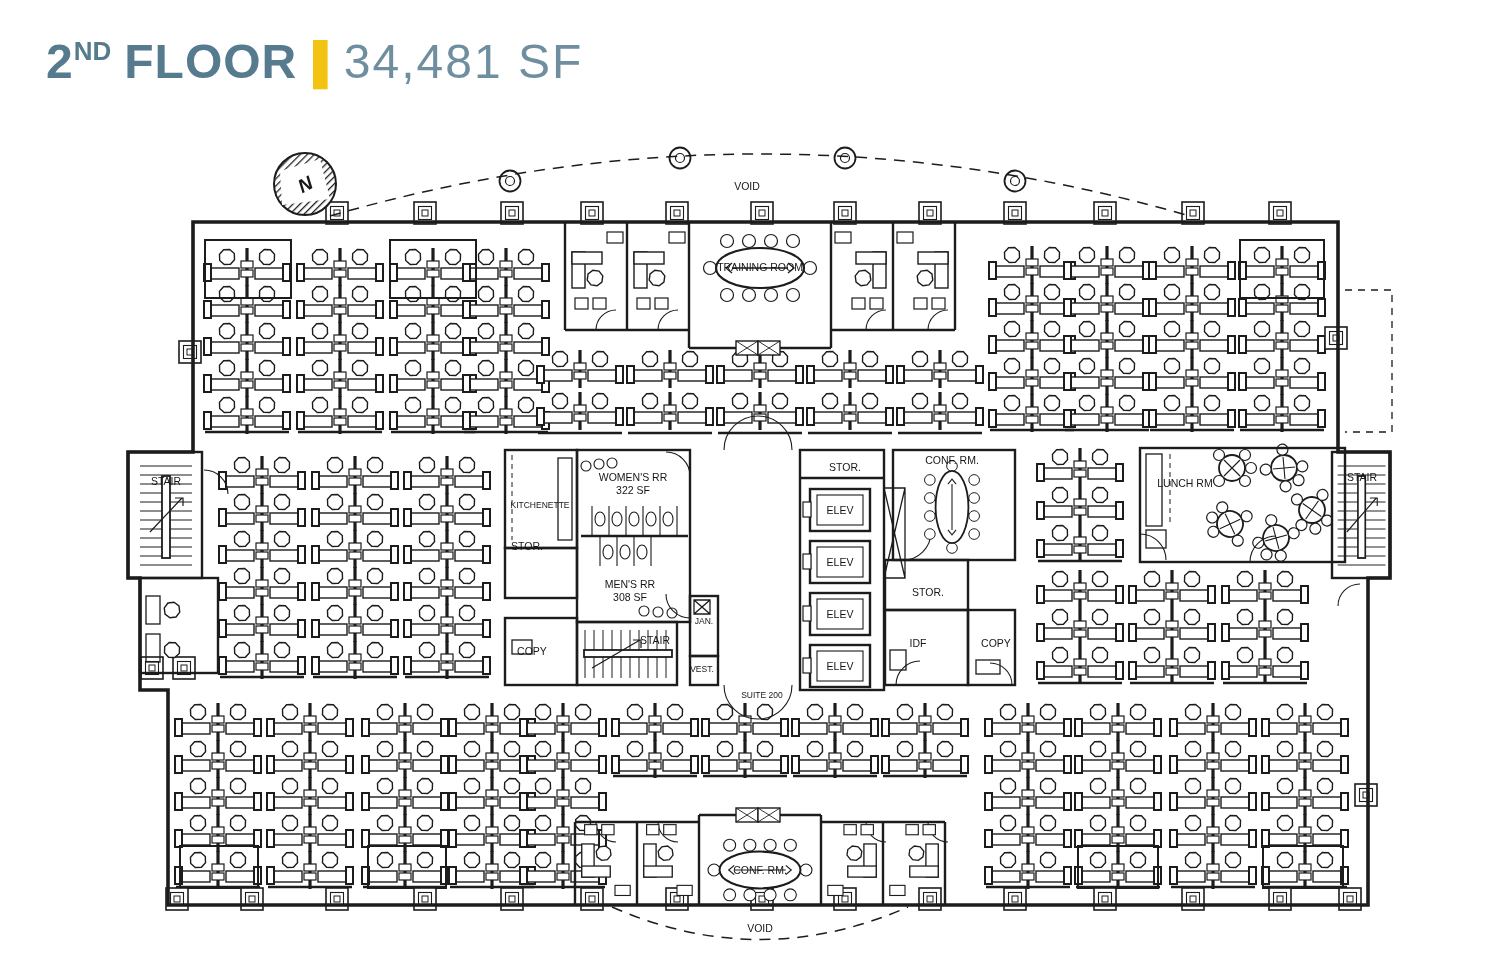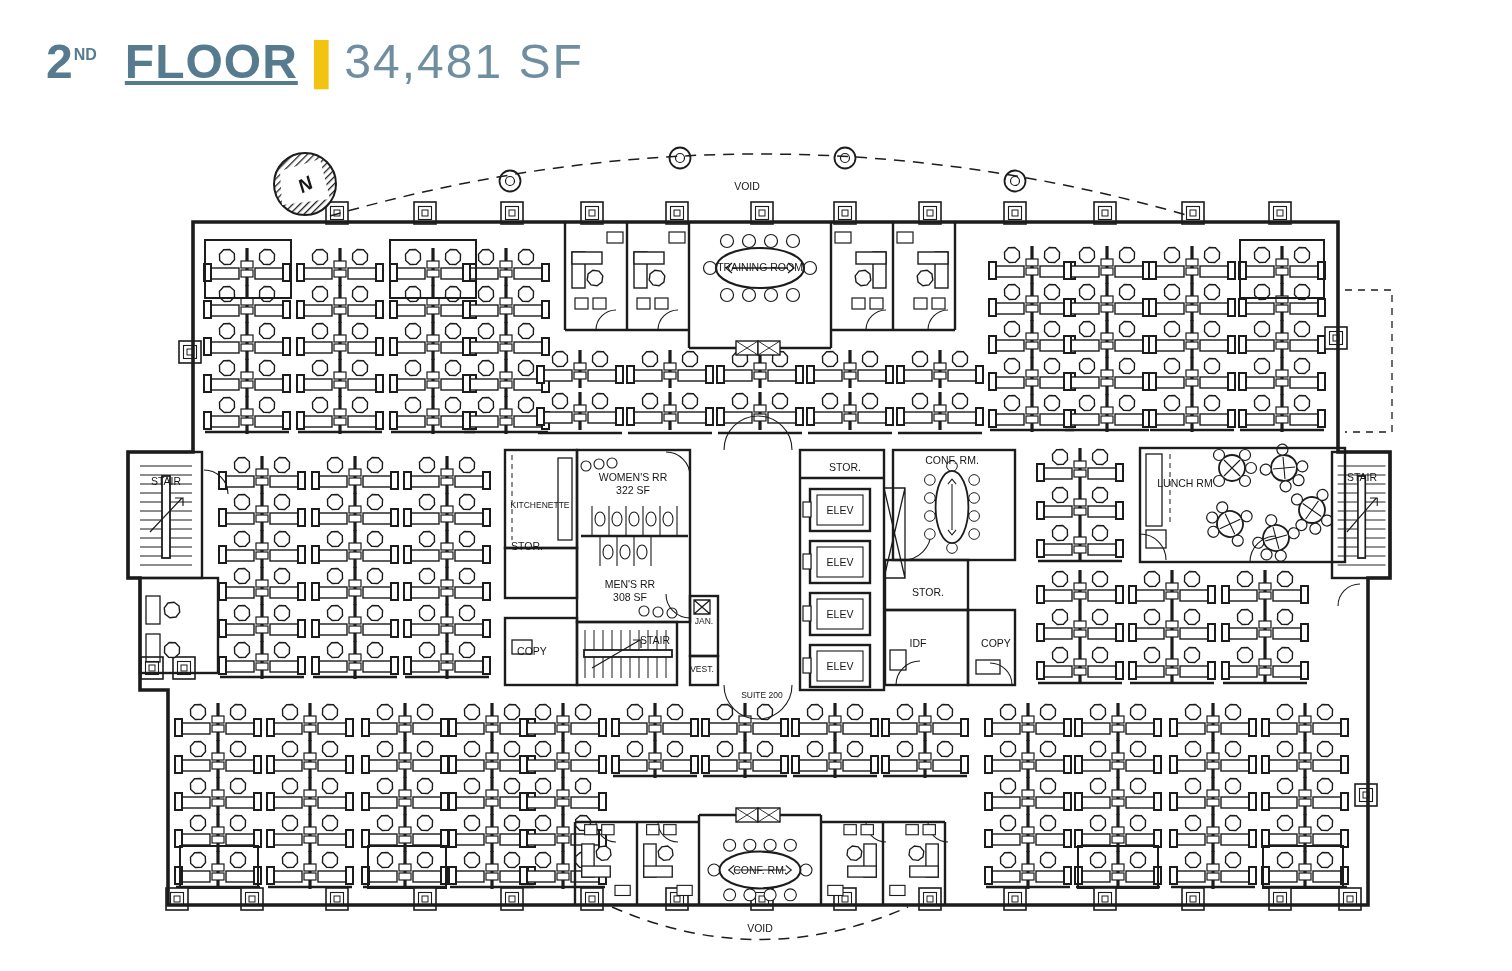--- a/index.html
+++ b/index.html
@@ -1,21 +1,21 @@
 <!DOCTYPE html>
 <html><head>
 <meta charset="utf-8">
 <style>
   html,body{margin:0;padding:0;background:#fff;}
   .stage{position:relative;width:1512px;height:971px;background:#ffffff;overflow:hidden;
          font-family:"Liberation Sans",sans-serif;}
   .title{position:absolute;left:46px;top:30px;display:flex;align-items:baseline;gap:16px;}
   .t-main{font-size:48px;font-weight:bold;color:#567b8e;letter-spacing:1px;}
-  .t-main sup{font-size:16px;vertical-align:18px;letter-spacing:0;}
-  .t-word{margin-left:28px;text-decoration:underline;}
+  .t-main sup{font-size:26px;vertical-align:18px;letter-spacing:0;}
+  .t-word{margin-left:13px;}
   .t-sep{font-size:52px;font-weight:bold;color:#f2c411;display:inline-block;transform:scaleX(2.2);}
   .t-area{font-size:48px;font-weight:400;color:#6f8fa0;letter-spacing:2px;}
   svg{position:absolute;left:0;top:0;}
   svg *{vector-effect:none;}
   .ln path,.ln rect,.ln circle,.ln ellipse,.ln polygon{stroke:#1c1c1c;fill:none;}
   .xw{stroke-width:3.6;}
   .w24{stroke-width:2.4;}
   .w13{stroke-width:1.3;}
   .w11{stroke-width:1.1;}
   .fw{fill:#ffffff;}

